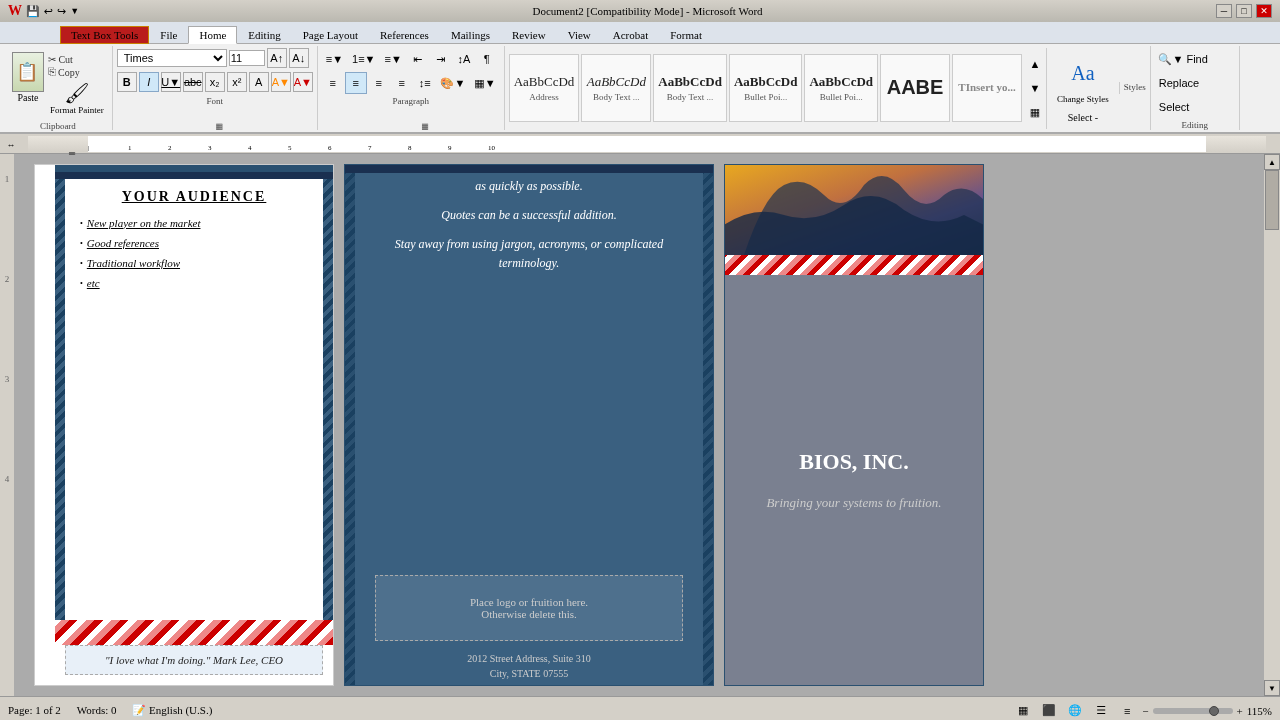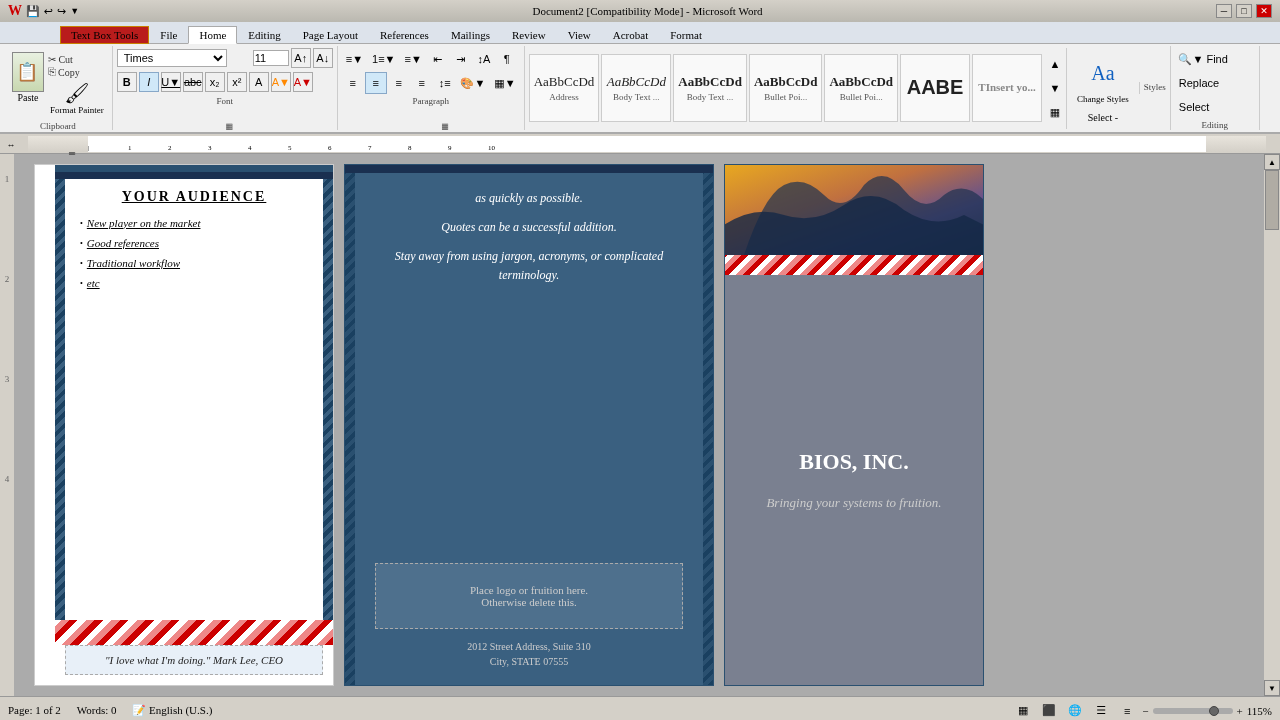--- a/index.html
+++ b/index.html
@@ -122,21 +122,20 @@
       background: #fff;
       padding: 1px 2px;
       width: 110px;
     }
     .font-size-input {
       font-size: 11px;
       border: 1px solid #aaa;
       background: #fff;
       width: 36px;
       padding: 1px;
-      margin-left: 24px;
     }
     .font-btn {
       width: 20px; height: 20px;
       border: 1px solid #aaa;
       background: #f0f0f0;
       font-size: 11px;
       cursor: pointer;
       display: flex; align-items: center; justify-content: center;
     }
     .font-btn.bold { font-weight: bold; }
@@ -332,21 +331,21 @@
     }
     .quote-text {
       font-style: italic;
       font-size: 11px;
       color: #222;
       text-align: center;
     }
 
     
     .panel-middle-content {
-      padding: 16px 20px;
+      padding: 4px 20px;
       flex: 1;
       display: flex;
       flex-direction: column;
       justify-content: flex-end;
     }
     .body-text {
       font-style: italic;
       font-size: 12px;
       color: #fff;
       text-align: center;

